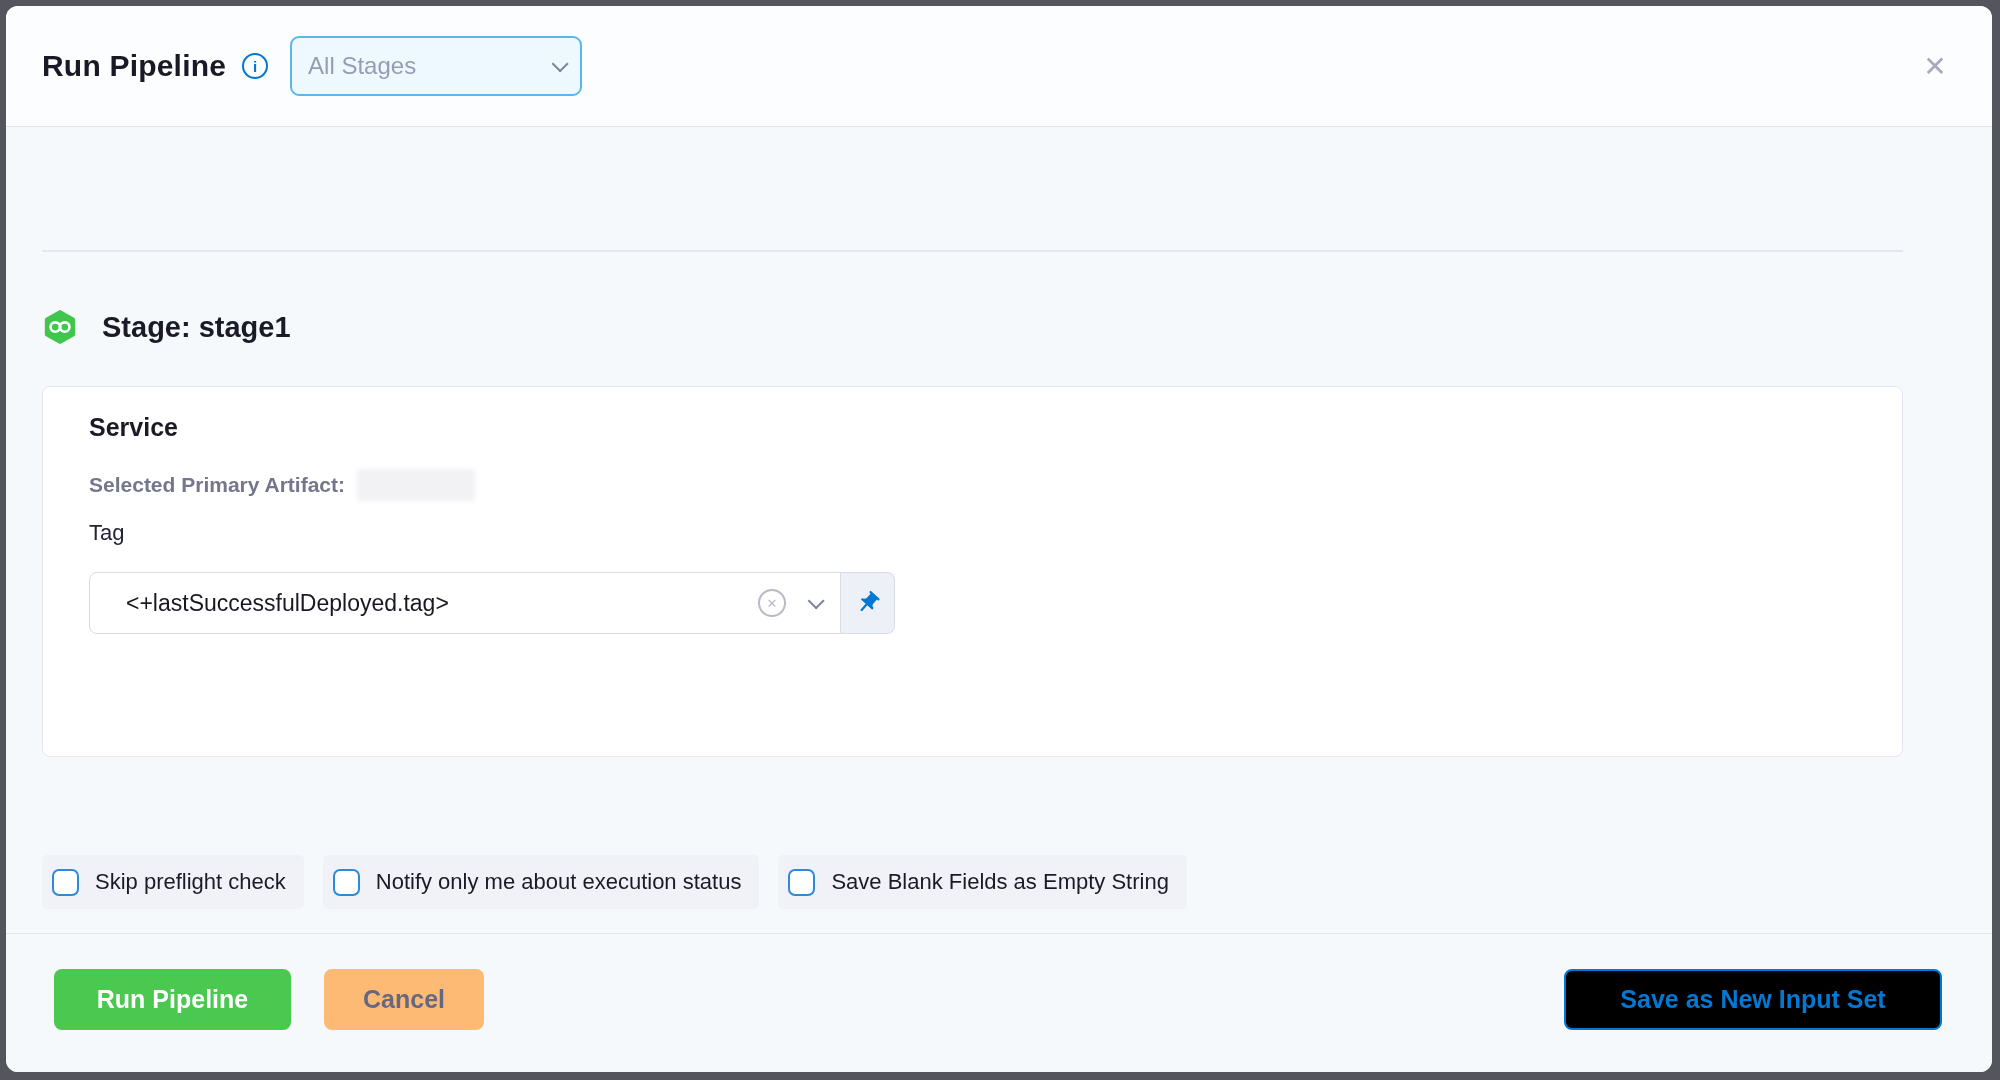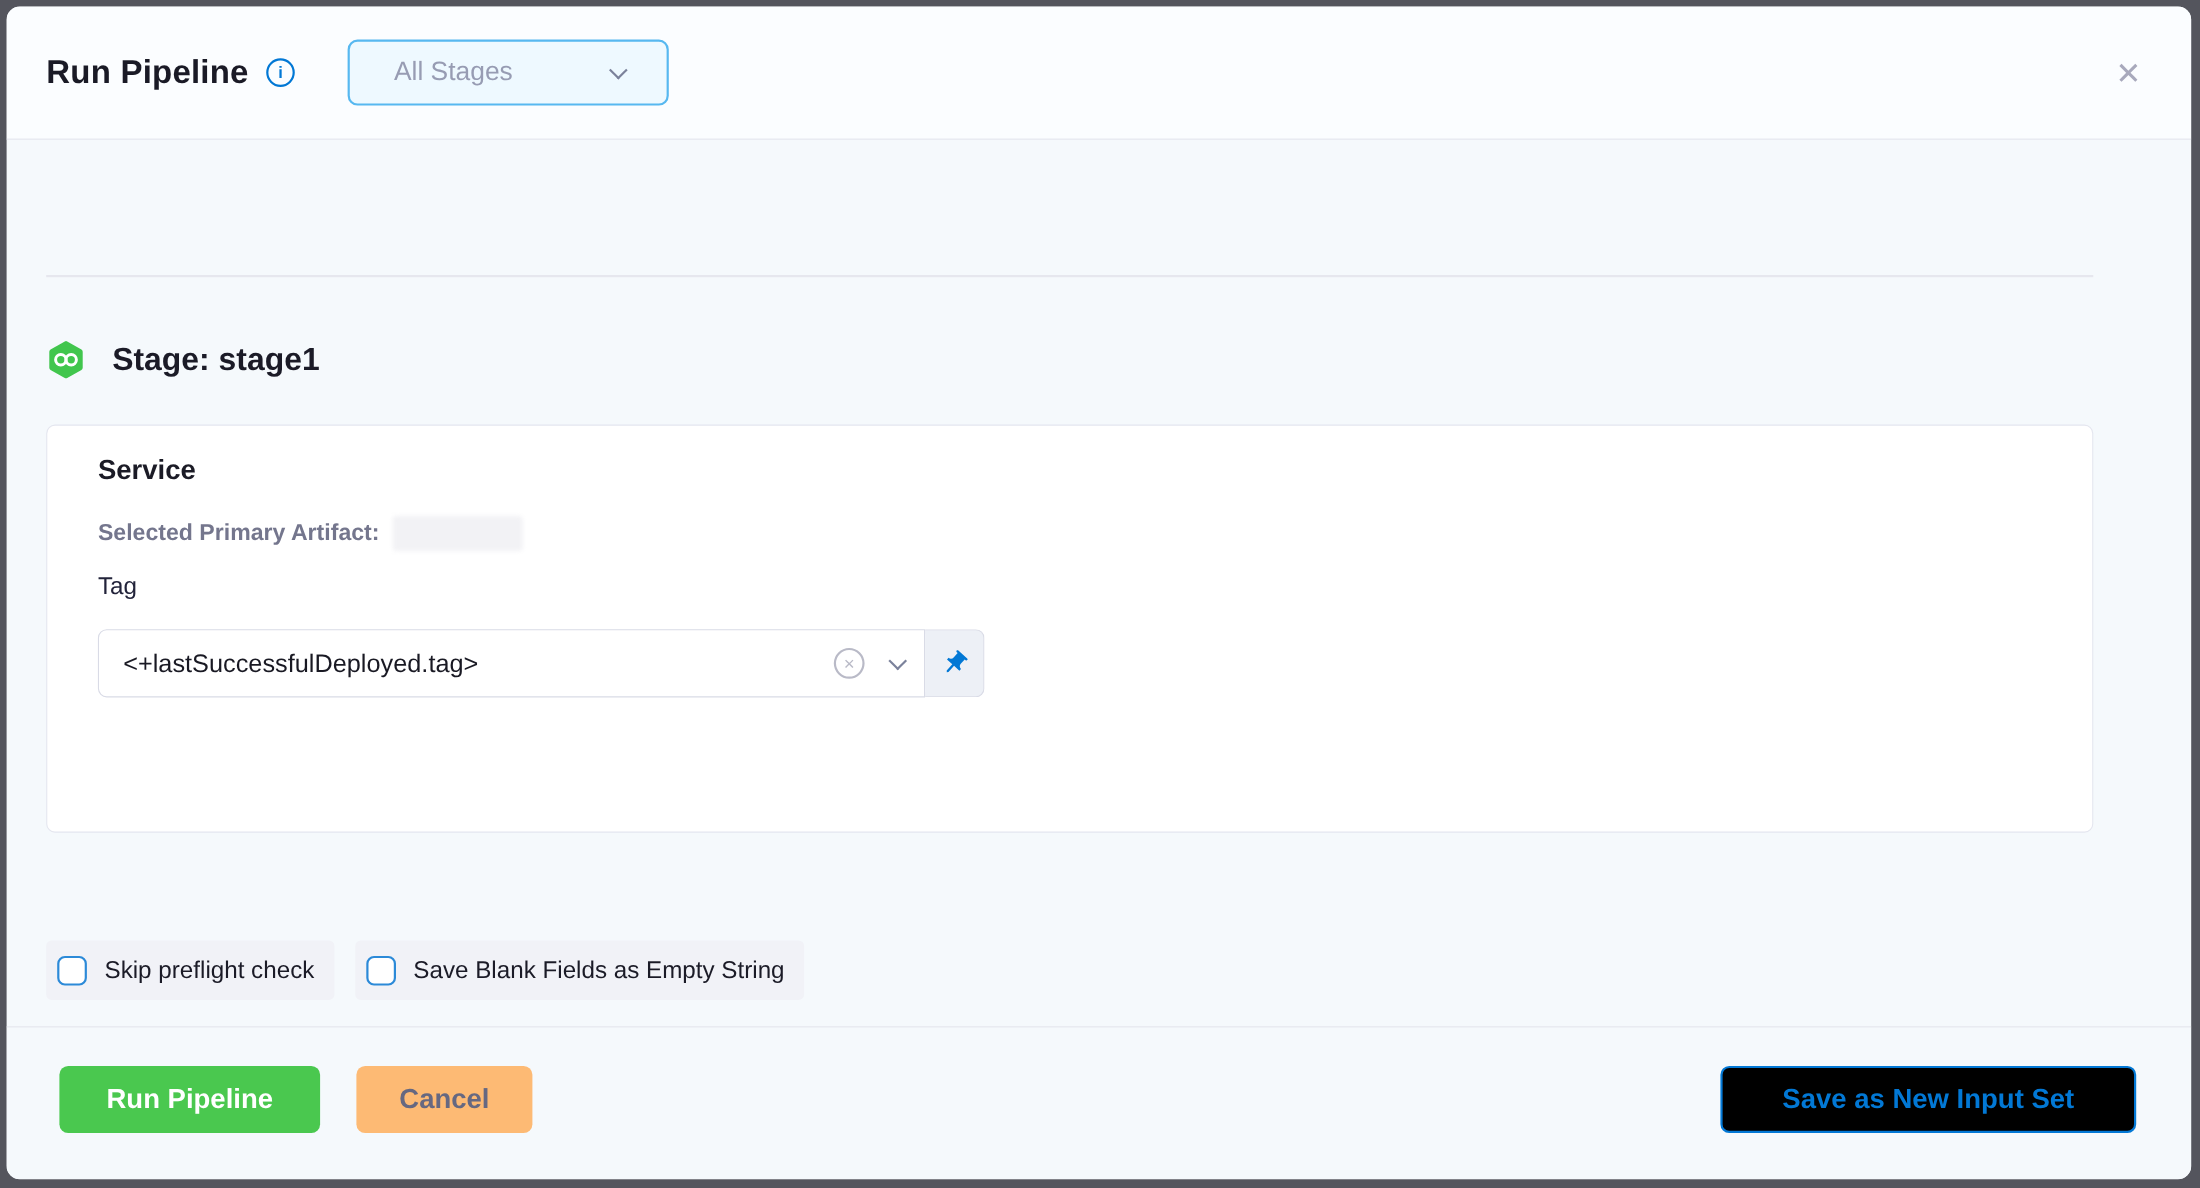--- a/index.html
+++ b/index.html
@@ -21,23 +21,23 @@
     display:flex; align-items:center; padding:0 40px 0 36px;
   }
   .title { font-size:30px; font-weight:bold; color:#1a1a26; letter-spacing:0.2px; }
   .circle-icon {
     width:26px; height:26px; border:2px solid #0278d5; border-radius:50%;
     color:#0278d5; display:flex; align-items:center; justify-content:center;
     font-size:15px; font-weight:bold; flex:0 0 auto;
   }
   .title-info { margin-left:16px; }
   .stage-select {
-    margin-left:48px; width:292px; height:60px; border:2px solid #57b8f0;
+    margin-left:22px; width:292px; height:60px; border:2px solid #57b8f0;
     background:#eef9ff; border-radius:9px; display:flex; align-items:center;
-    padding:0 40px; cursor:pointer;
+    padding:0 16px; cursor:pointer;
   }
   .stage-select-value { font-size:24px; color:#979cb3; flex:1; }
   .chev { width:12px; height:12px; border-right:2.5px solid #7b829b; border-bottom:2.5px solid #7b829b;
     transform:rotate(45deg) translateY(-3px); }
   .view-toggle {
     margin-left:118px; width:242px; height:36px; border:2px solid #9d9eb0;
     border-radius:20px; background:#ffffff; display:flex; position:relative;
   }
   .vt-seg { flex:1; display:flex; align-items:center; justify-content:center;
     font-size:19px; font-weight:bold; letter-spacing:1px; cursor:pointer; }
@@ -76,21 +76,21 @@
   .artifact-row { position:absolute; left:46px; top:82px; display:flex; align-items:center; }
   .artifact-label { font-size:21px; font-weight:bold; color:#74768d; }
   .artifact-redacted {
     width:118px; height:32px; margin-left:12px; background:#f2f2f5;
     border-radius:3px; filter:blur(2px);
   }
   .tag-label { position:absolute; left:46px; top:133px; font-size:22px; color:#22233a; font-weight:400; }
   .tag-group { position:absolute; left:46px; top:185px; display:flex; height:62px; }
   .tag-input-wrap {
     width:752px; background:#ffffff; border:1px solid #d9dbe6;
-    border-radius:8px 0 0 8px; display:flex; align-items:center; padding:0 20px 0 0;
+    border-radius:8px 0 0 8px; display:flex; align-items:center; padding:0 20px 0 14px;
   }
   .tag-input {
     flex:1; border:none; outline:none; background:transparent;
     font-family:"Liberation Sans", sans-serif; font-size:23px; color:#191923;
     padding:0 0 0 22px; height:100%;
   }
   .clear-icon {
     width:28px; height:28px; border:2px solid #b9bac7; border-radius:50%;
     color:#b9bac7; font-size:13px; display:flex; align-items:center; justify-content:center;
     cursor:pointer; flex:0 0 auto;
@@ -178,20 +178,24 @@
     </div>
   </div>
 
   <div class="options-row">
     <div class="option-item">
       <span class="checkbox"></span>
       <span class="option-label">Skip preflight check</span>
     </div>
     <div class="option-item">
       <span class="checkbox"></span>
+      <span class="option-label">Notify only me about execution status</span>
+    </div>
+    <div class="option-item">
+      <span class="checkbox"></span>
       <span class="option-label">Save Blank Fields as Empty String</span>
     </div>
   </div>
 
   <div class="footer">
     <button class="btn btn-run">Run Pipeline</button>
     <button class="btn btn-cancel">Cancel</button>
     <button class="btn btn-save">Save as New Input Set</button>
   </div>
 

